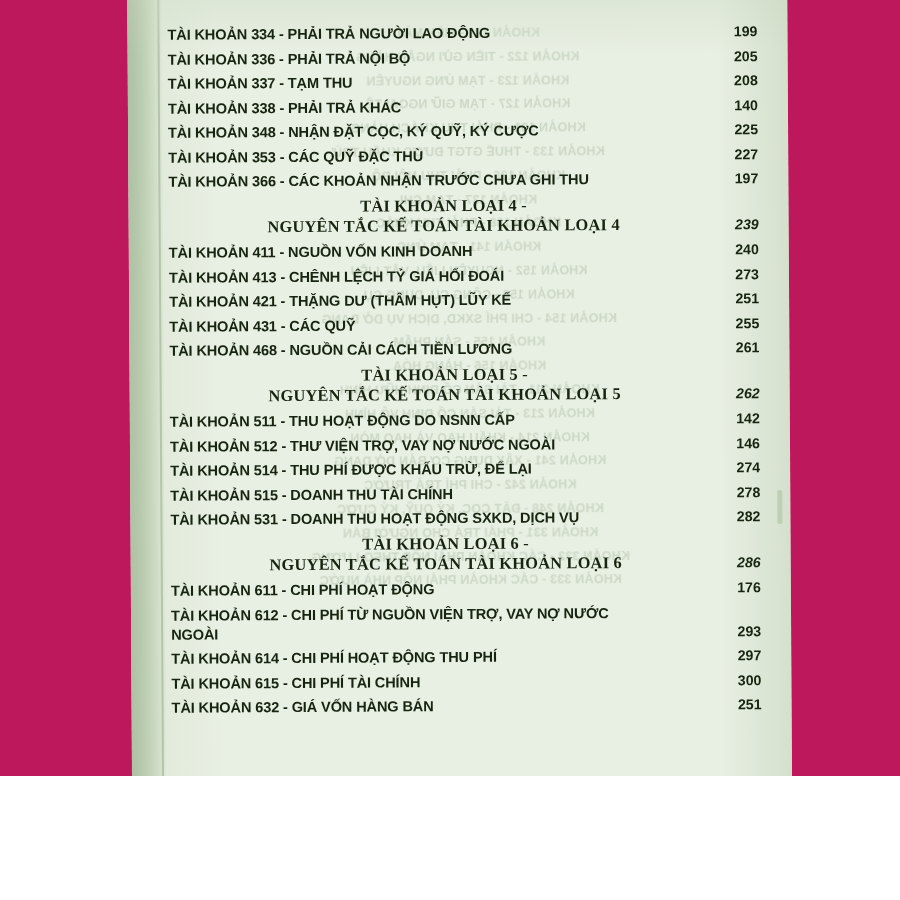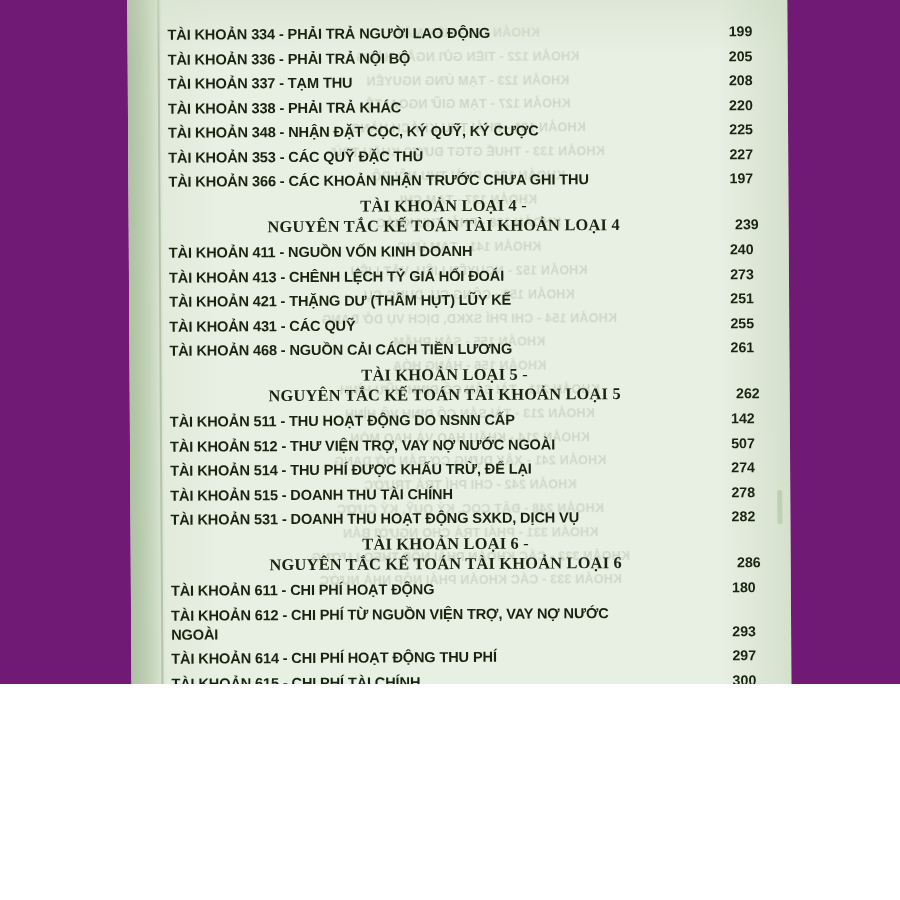--- a/index.html
+++ b/index.html
@@ -10,22 +10,22 @@
     width: 900px;
     height: 900px;
     background: #ffffff;
     font-family: "Liberation Sans", sans-serif;
     overflow: hidden;
   }
 
   .page {
     position: relative;
     width: 900px;
-    height: 684px;
-    background: #701a75;
+    height: 776px;
+    background: #be185d;
     overflow: hidden;
   }
 
   
   .scan {
     position: absolute;
     left: 130px;
     top: -6px;
     width: 660px;
     height: 906px;
@@ -127,21 +127,21 @@
     letter-spacing: -0.15px;
     max-width: 478px;
     color: #17240f;
   }
   .entry .pageno {
     font-size: 14.2px;
     line-height: 19px;
     font-weight: 700;
     color: #17240f;
     min-width: 34px;
-    text-align: center;
+    text-align: right;
     padding-left: 6px;
     white-space: nowrap;
   }
   .entry.wrap .pageno {
     align-self: flex-end;
   }
 
   
   .group {
     margin: 3px 0 5.5px 0;
@@ -159,20 +159,21 @@
     padding-right: 40px;
   }
   .group .g-page {
     position: absolute;
     right: 0;
     bottom: 0;
     font-family: "Liberation Sans", sans-serif;
     font-size: 14.2px;
     font-weight: 700;
     line-height: 20.5px;
+    font-style: italic;
   }
 
   .folio {
     position: absolute;
     left: 42px;
     bottom: 22px;
     font-size: 13px;
     font-weight: 400;
     color: #2a3a24;
     z-index: 4;
@@ -221,21 +222,21 @@
           <div class="entry">
             <div class="label">TÀI KHOẢN 336 - PHẢI TRẢ NỘI BỘ</div>
             <div class="pageno">205</div>
           </div>
           <div class="entry">
             <div class="label">TÀI KHOẢN 337 - TẠM THU</div>
             <div class="pageno">208</div>
           </div>
           <div class="entry">
             <div class="label">TÀI KHOẢN 338 - PHẢI TRẢ KHÁC</div>
-            <div class="pageno">220</div>
+            <div class="pageno">140</div>
           </div>
           <div class="entry">
             <div class="label">TÀI KHOẢN 348 - NHẬN ĐẶT CỌC, KÝ QUỸ, KÝ CƯỢC</div>
             <div class="pageno">225</div>
           </div>
           <div class="entry">
             <div class="label">TÀI KHOẢN 353 - CÁC QUỸ ĐẶC THÙ</div>
             <div class="pageno">227</div>
           </div>
           <div class="entry">
@@ -271,42 +272,42 @@
             <div class="g-line1">TÀI KHOẢN LOẠI 5 -</div>
             <div class="g-line2">NGUYÊN TẮC KẾ TOÁN TÀI KHOẢN LOẠI 5</div>
             <div class="g-page">262</div>
           </div>
           <div class="entry">
             <div class="label">TÀI KHOẢN 511 - THU HOẠT ĐỘNG DO NSNN CẤP</div>
             <div class="pageno">142</div>
           </div>
           <div class="entry">
             <div class="label">TÀI KHOẢN 512 - THƯ VIỆN TRỢ, VAY NỢ NƯỚC NGOÀI</div>
-            <div class="pageno">507</div>
+            <div class="pageno">146</div>
           </div>
           <div class="entry">
             <div class="label">TÀI KHOẢN 514 - THU PHÍ ĐƯỢC KHẤU TRỪ, ĐỂ LẠI</div>
             <div class="pageno">274</div>
           </div>
           <div class="entry">
             <div class="label">TÀI KHOẢN 515 - DOANH THU TÀI CHÍNH</div>
             <div class="pageno">278</div>
           </div>
           <div class="entry">
             <div class="label">TÀI KHOẢN 531 - DOANH THU HOẠT ĐỘNG SXKD, DỊCH VỤ</div>
             <div class="pageno">282</div>
           </div>
           <div class="group">
             <div class="g-line1">TÀI KHOẢN LOẠI 6 -</div>
             <div class="g-line2">NGUYÊN TẮC KẾ TOÁN TÀI KHOẢN LOẠI 6</div>
             <div class="g-page">286</div>
           </div>
           <div class="entry">
             <div class="label">TÀI KHOẢN 611 - CHI PHÍ HOẠT ĐỘNG</div>
-            <div class="pageno">180</div>
+            <div class="pageno">176</div>
           </div>
           <div class="entry wrap">
             <div class="label">TÀI KHOẢN 612 - CHI PHÍ TỪ NGUỒN VIỆN TRỢ, VAY NỢ NƯỚC NGOÀI</div>
             <div class="pageno">293</div>
           </div>
           <div class="entry">
             <div class="label">TÀI KHOẢN 614 - CHI PHÍ HOẠT ĐỘNG THU PHÍ</div>
             <div class="pageno">297</div>
           </div>
           <div class="entry">

